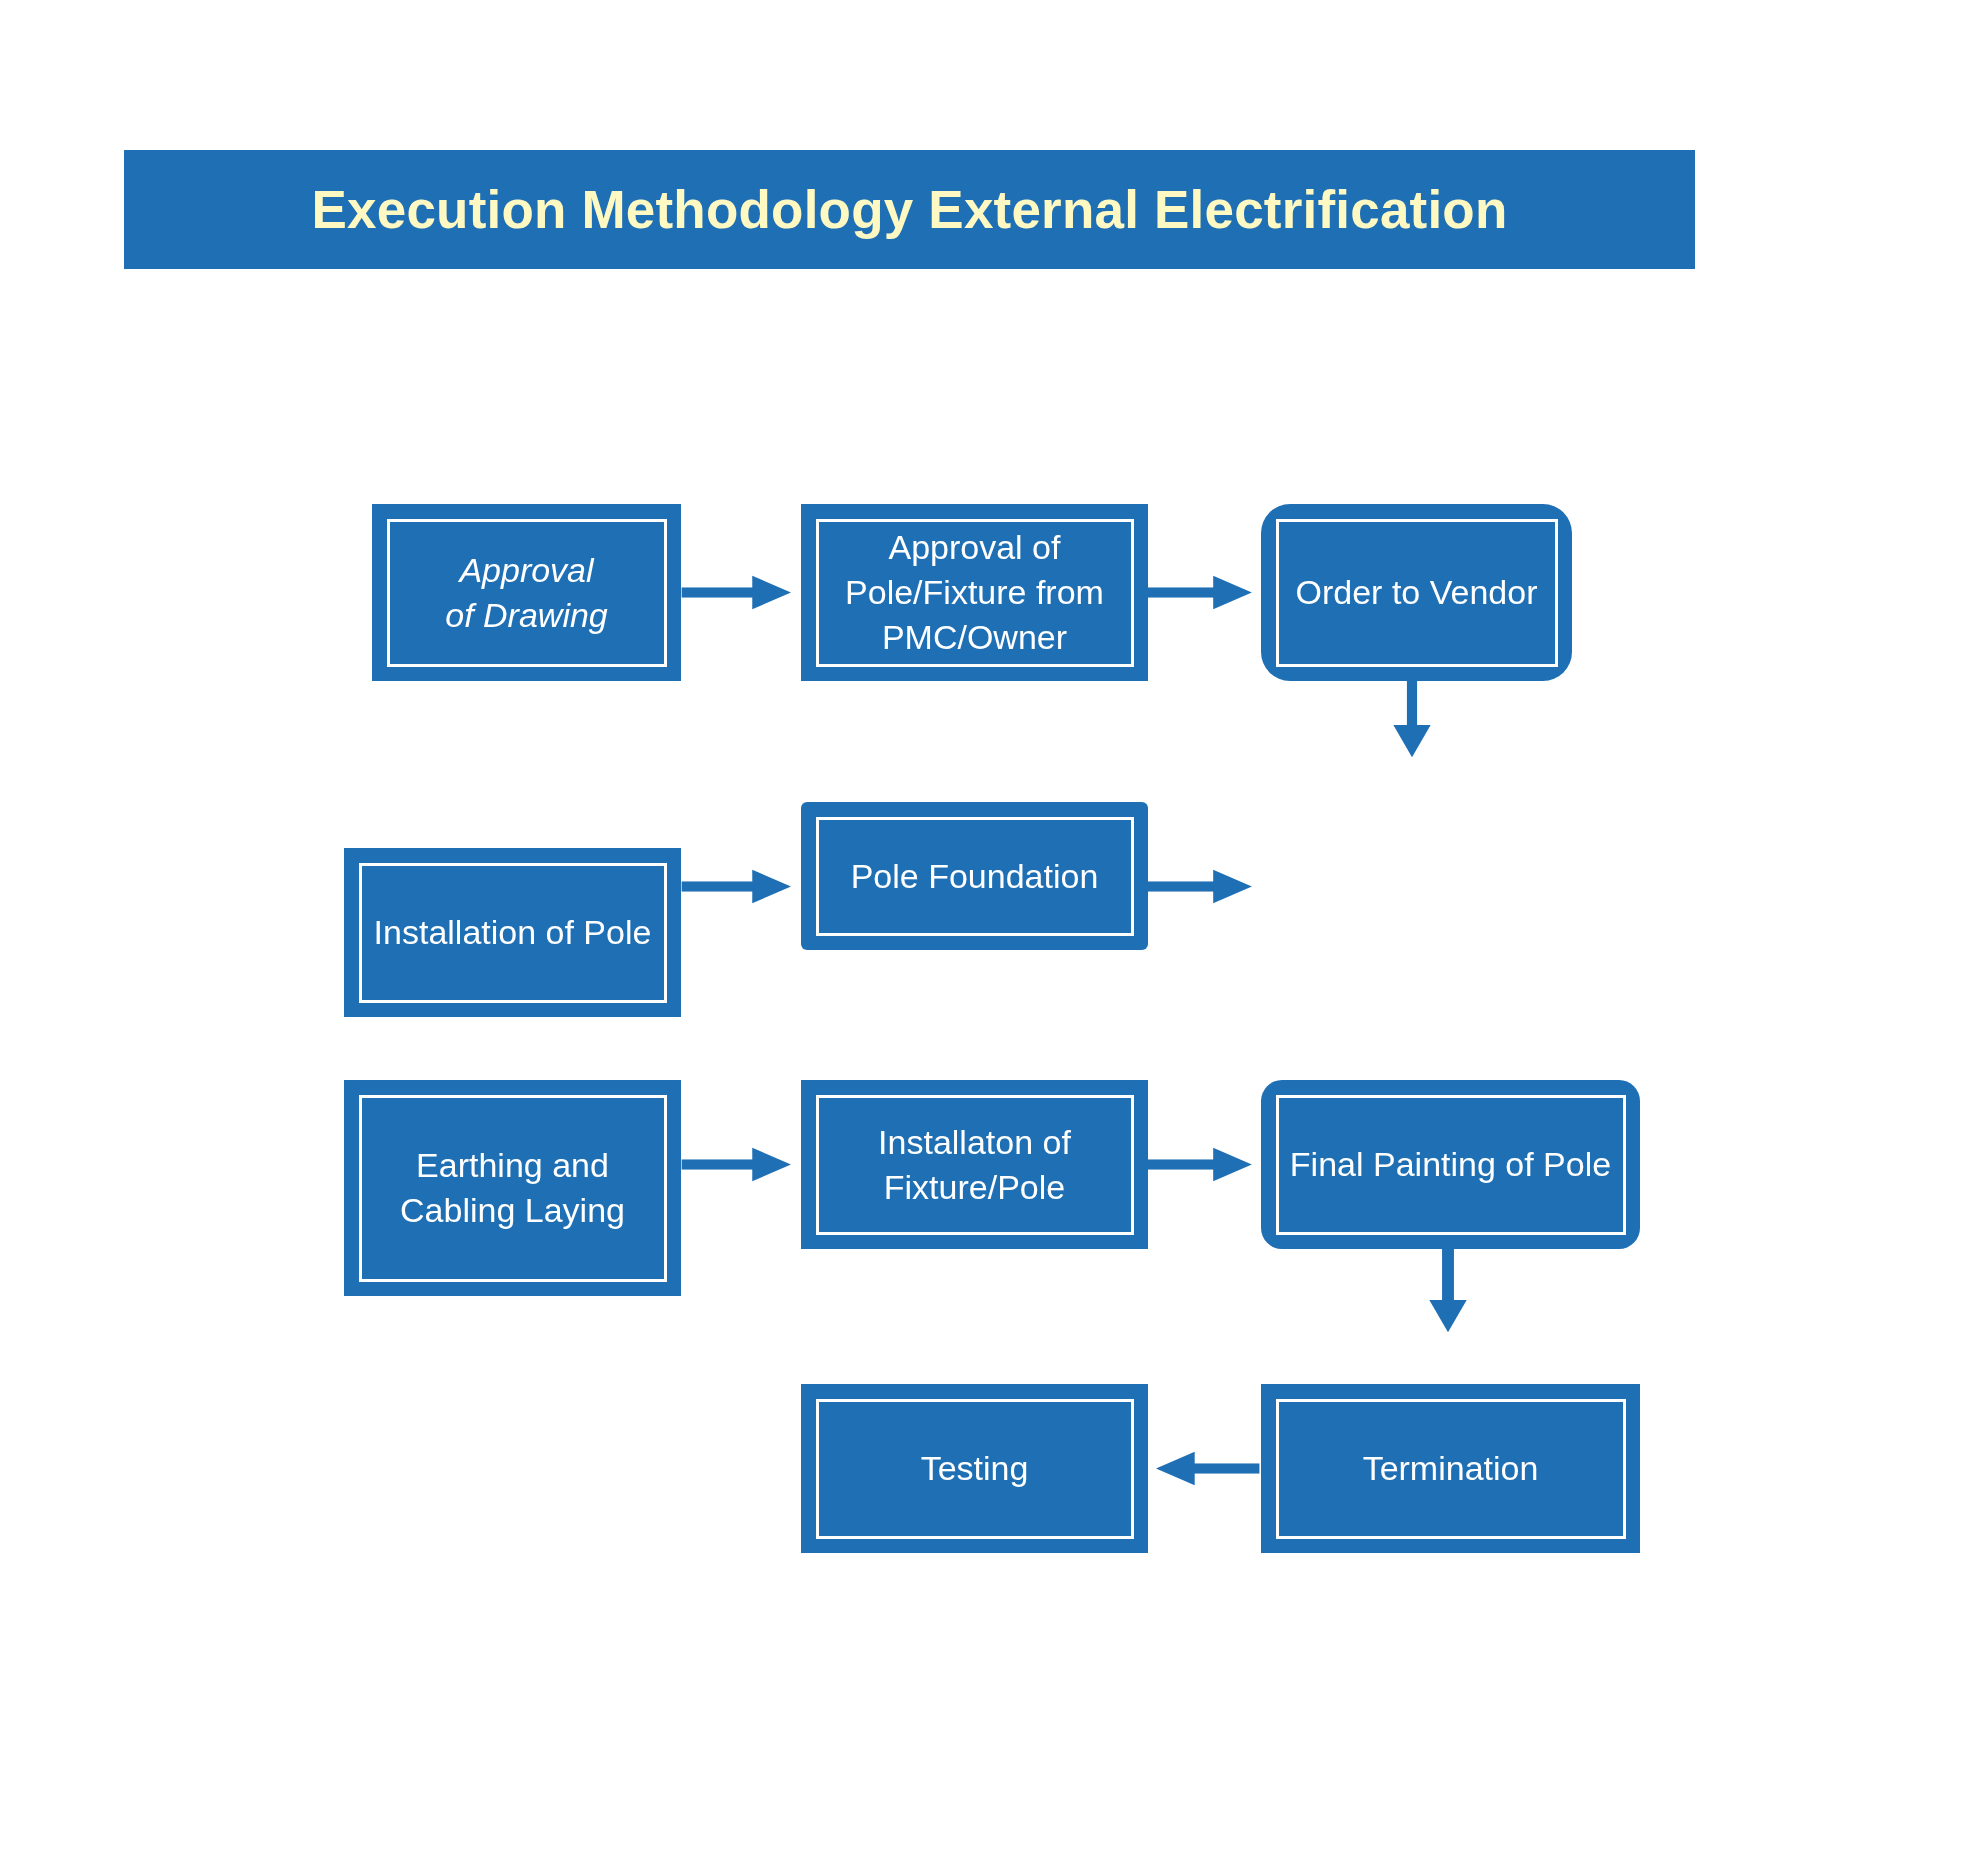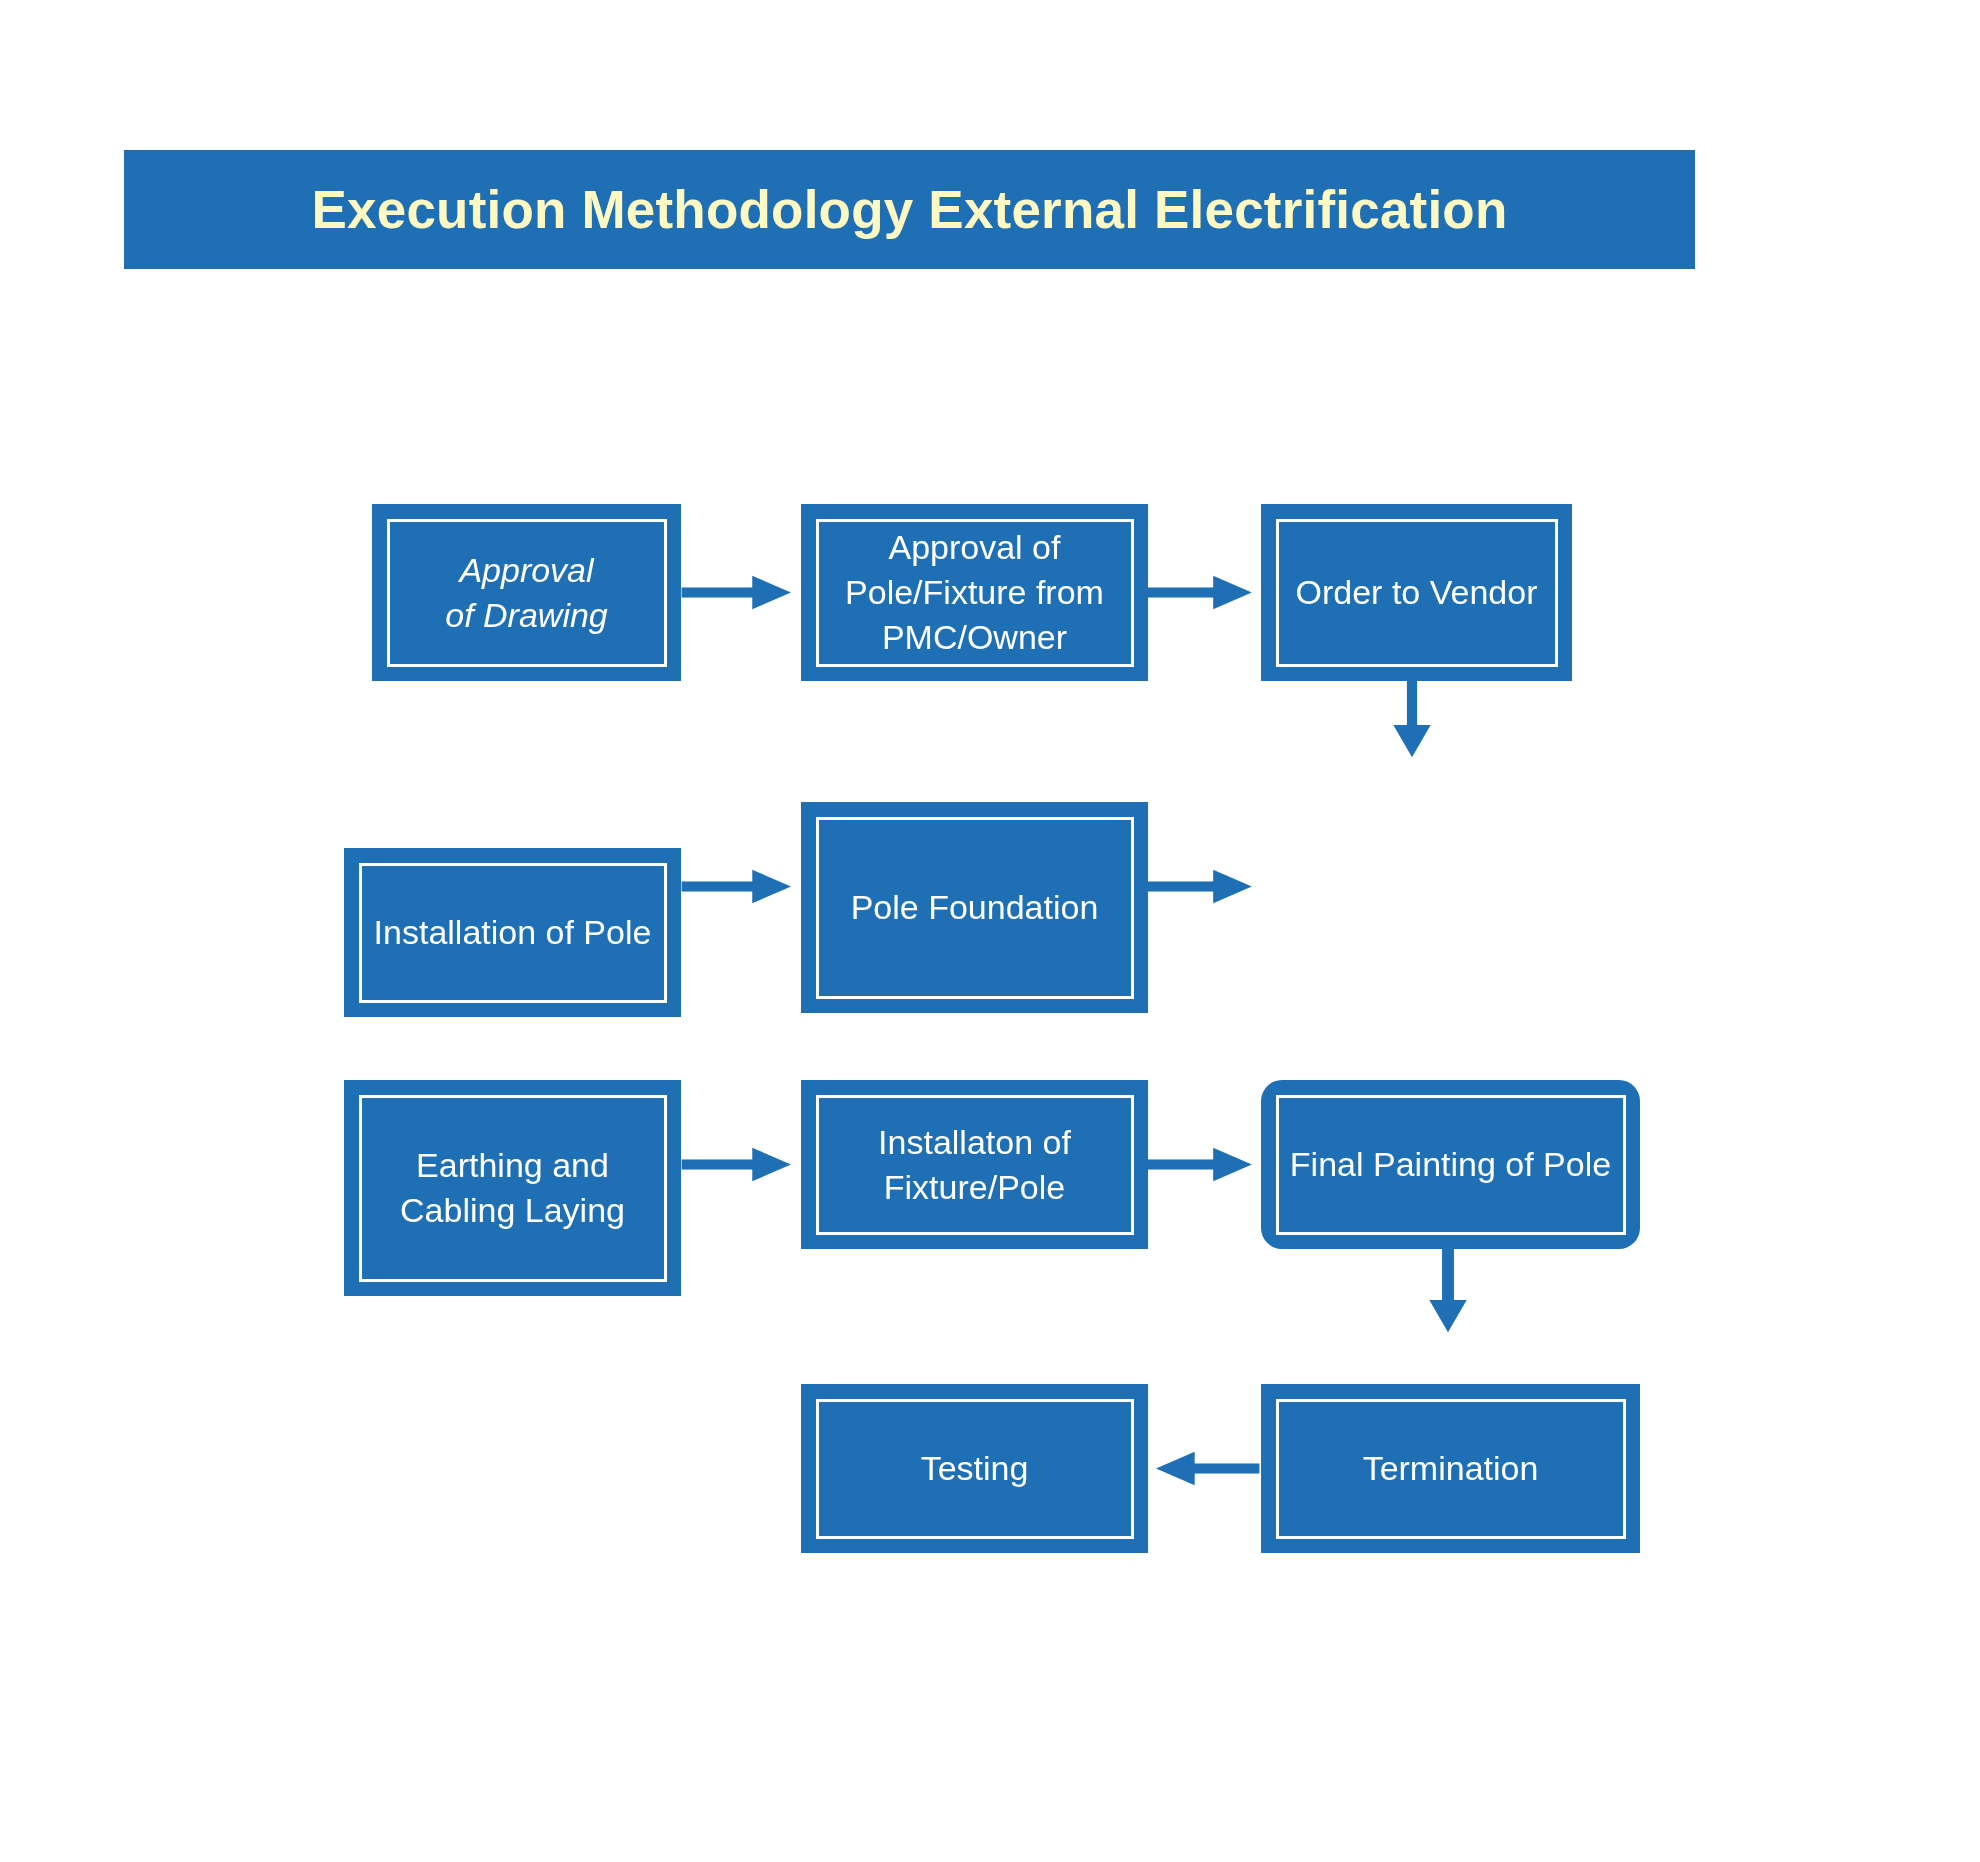--- a/index.html
+++ b/index.html
@@ -96,21 +96,21 @@
   </div>
 
   <div class="node" style="left:801px; top:504px; width:347px; height:177px;">
     <div class="inner">
       <span class="label">Approval of
 Pole/Fixture from
 PMC/Owner</span>
     </div>
   </div>
 
-  <div class="node" style="left:1261px; top:504px; width:311px; height:177px;">
+  <div class="node" style="left:1261px; top:504px; width:311px; height:177px;border-radius:29px;">
     <div class="inner">
       <span class="label">Order to Vendor</span>
     </div>
   </div>
 
   <div class="arrow" style="left:681px; top:574px; width:119px; height:37px;">
     <svg width="119" height="37" viewBox="0 0 140 44">
       <rect x="0" y="16" width="92" height="12" fill="#1F6FB5"></rect>
       <polygon points="84,2 130,22 84,42" fill="#1F6FB5"></polygon>
     </svg>
@@ -129,21 +129,21 @@
       <polygon points="6,52 50,52 28,90" fill="#1F6FB5"></polygon>
     </svg>
   </div>
 
   <div class="node" style="left:344px; top:802px; width:337px; height:169px;margin-top:46px;">
     <div class="inner">
       <span class="label">Installation of Pole</span>
     </div>
   </div>
 
-  <div class="node" style="left:801px; top:802px; width:347px; height:211px;">
+  <div class="node" style="left:801px; top:802px; width:347px; height:148px;border-radius:6px;">
     <div class="inner">
       <span class="label">Pole Foundation</span>
     </div>
   </div>
 
 
   <div class="arrow" style="left:681px; top:868px; width:119px; height:37px;">
     <svg width="119" height="37" viewBox="0 0 140 44">
       <rect x="0" y="16" width="92" height="12" fill="#1F6FB5"></rect>
       <polygon points="84,2 130,22 84,42" fill="#1F6FB5"></polygon>

